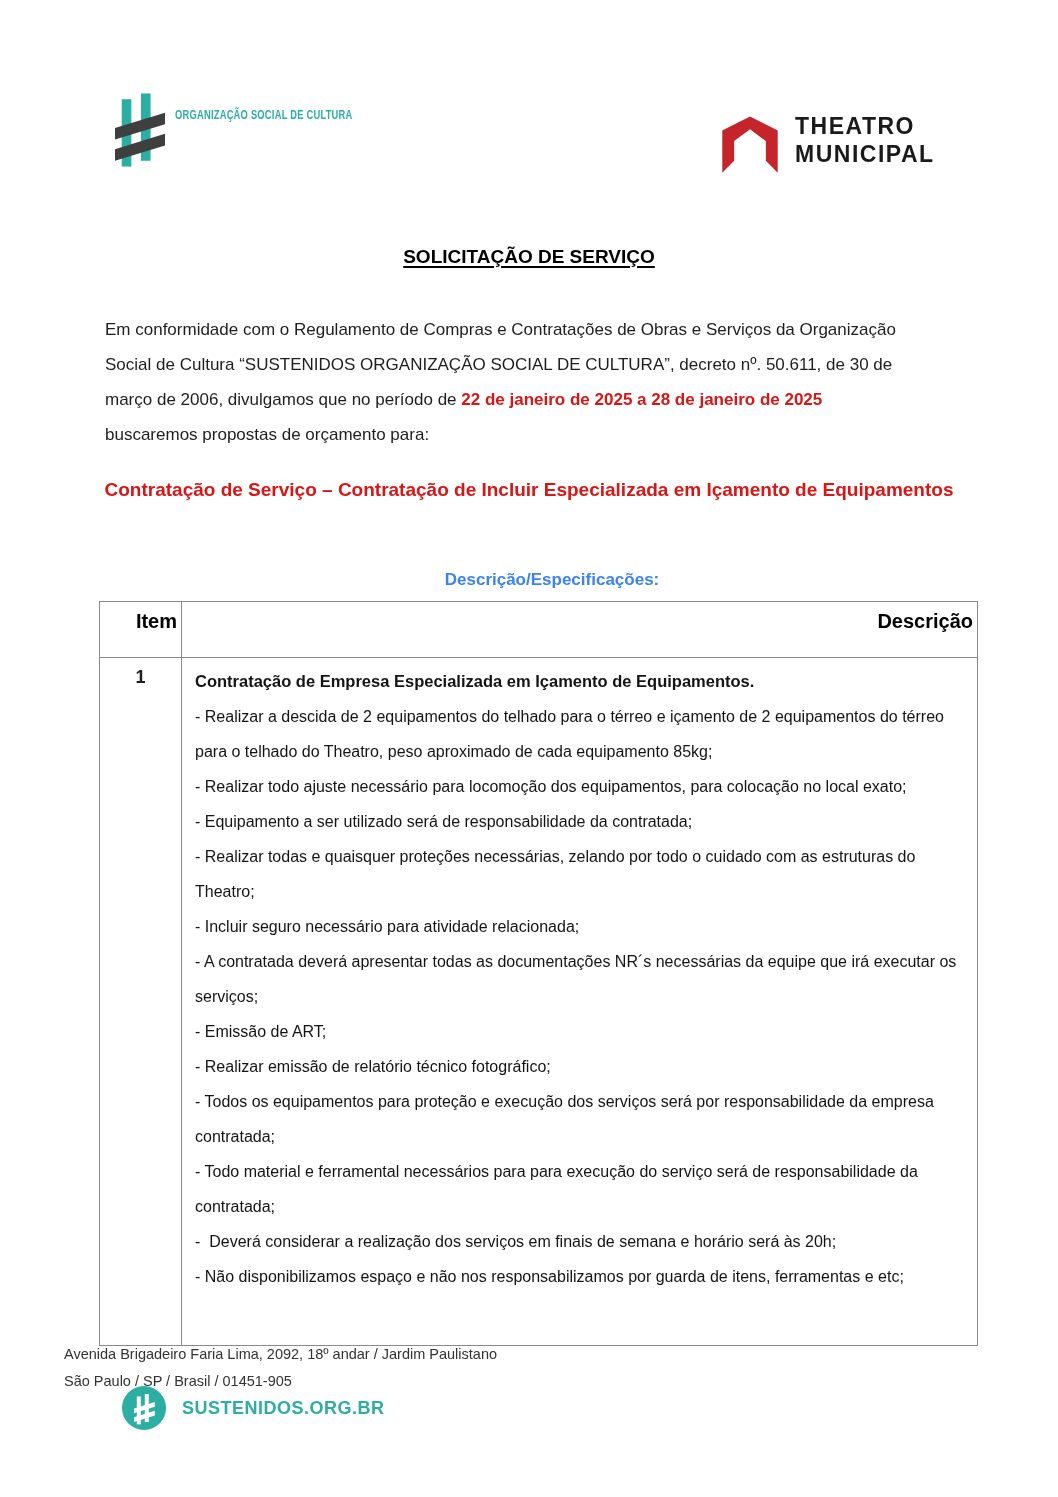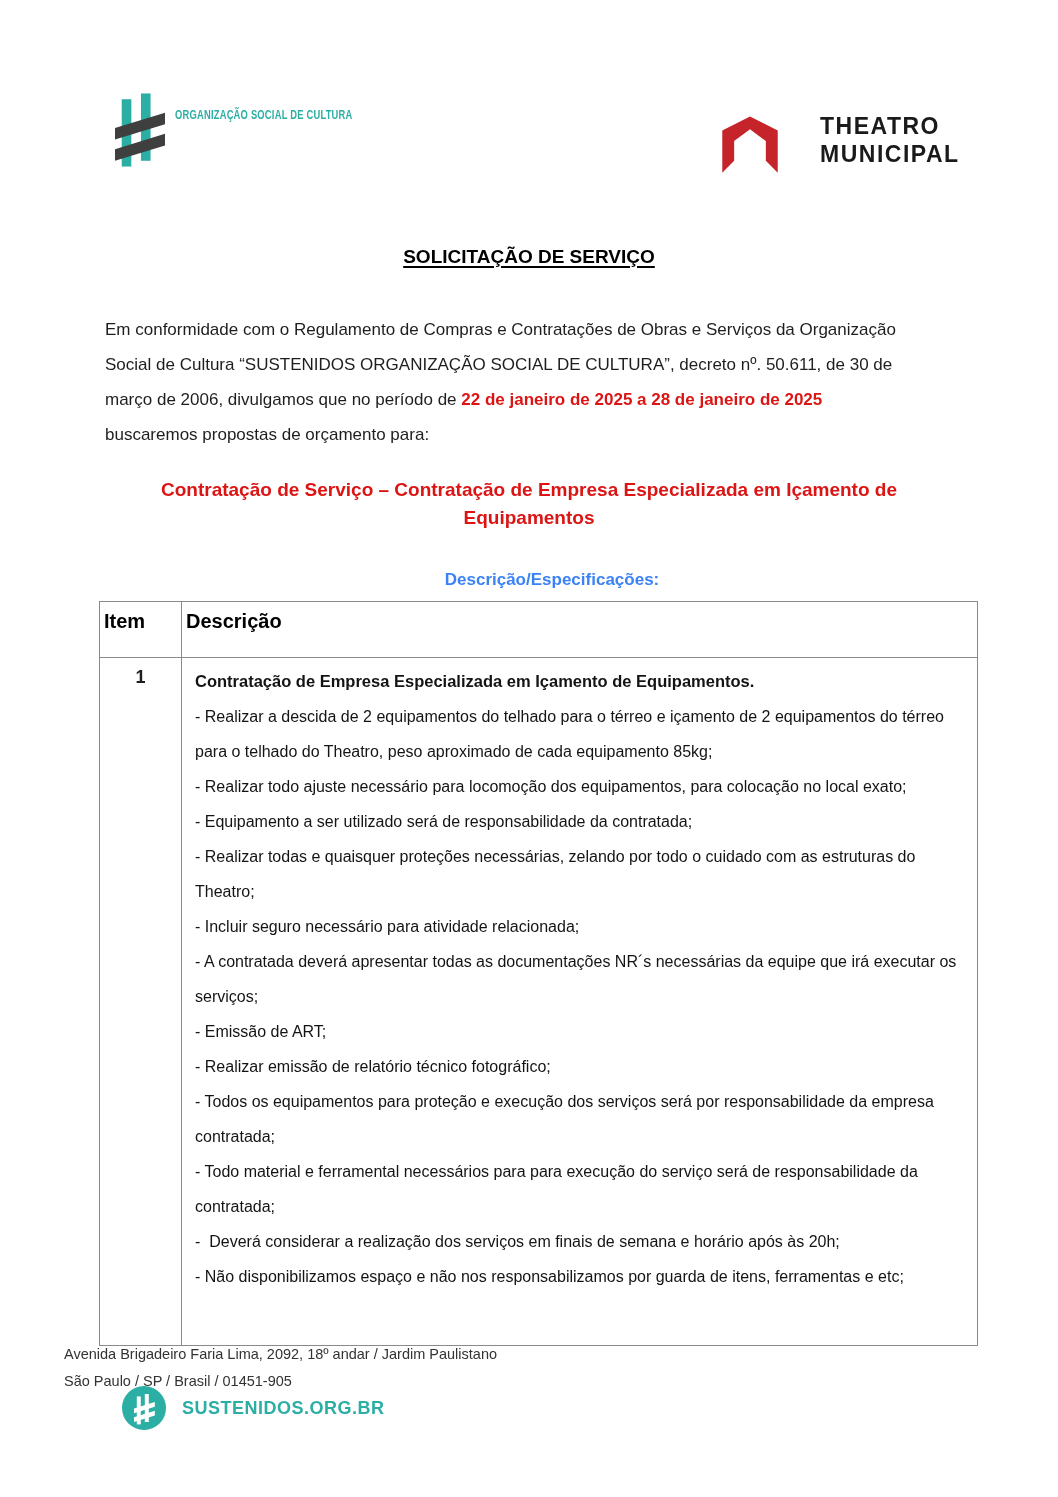--- a/index.html
+++ b/index.html
@@ -13,39 +13,39 @@
   }
   
   .sustenidos-logo{position:absolute;left:115px;top:92px;display:flex;align-items:flex-start;}
   .sustenidos-hash{width:50px;height:76px;margin-right:10px;}
   .sustenidos-textblock{padding-top:12px;}
   .sustenidos-word{font-weight:bold;font-size:44px;line-height:40px;color:#3f3f3f;
     display:inline-block;transform:scaleX(0.62);transform-origin:left top;white-space:nowrap;letter-spacing:-1px;}
   .sustenidos-word .teal{color:#2baea4;}
   .sustenidos-tagline{font-weight:bold;font-size:13px;color:#2baea4;margin-top:3px;
     display:inline-block;transform:scaleX(0.72);transform-origin:left top;white-space:nowrap;letter-spacing:0.3px;}
-  .theatro-logo{position:absolute;left:717px;top:110px;display:flex;align-items:flex-start;gap:25px;}
+  .theatro-logo{position:absolute;left:717px;top:110px;display:flex;align-items:flex-start;}
   .theatro-arch{width:66px;height:66px;margin-right:12px;}
   .theatro-textblock{font-weight:800;font-size:23px;line-height:28px;color:#1a1a1a;letter-spacing:1.5px;padding-top:2px;}
   
   .title-block{position:absolute;top:244px;left:0;width:100%;text-align:center;}
   .doc-title,.doc-subtitle{font-weight:bold;font-size:19px;line-height:26px;color:#000;
     text-decoration:underline;text-decoration-thickness:2px;text-underline-offset:3px;}
   
   .intro{position:absolute;top:312px;left:105px;width:852px;font-size:17px;line-height:35px;color:#1e1e1e;}
   .intro .red{color:#dc1414;font-weight:bold;}
   
   .service-heading{position:absolute;top:476px;left:104px;width:850px;text-align:center;
     color:#dc1414;font-weight:bold;font-size:19px;line-height:28px;}
   
   .spec-label{position:absolute;top:570px;left:0;width:100%;text-align:center;font-weight:bold;font-size:17px;color:#3b82f6;padding-left:23px;}
   
   .spec-table{position:absolute;top:601px;left:99px;width:879px;border-collapse:collapse;table-layout:fixed;}
   .spec-table th,.spec-table td{border:1px solid #8a8a8a;vertical-align:top;}
-  .spec-table th{font-weight:bold;font-size:20px;padding:8px 4px 0 4px;height:47px;text-align:left;color:#000;}
+  .spec-table th{font-weight:bold;font-size:20px;padding:8px 4px 0 4px;height:47px;text-align:right;color:#000;}
   .col-item{width:82px;}
   .cell-item{font-weight:bold;font-size:18px;text-align:center;padding-top:9px;}
   .cell-desc{padding:6px 10px 0 13px;height:681px;}
   .cell-desc p{margin:0;font-size:16px;line-height:35px;color:#141414;white-space:pre-wrap;}
   .cell-desc p.desc-title{font-weight:bold;font-size:16.5px;}
   
   .footer-address{position:absolute;top:1341px;left:64px;font-size:14.5px;line-height:27px;color:#333;}
   .footer-logo{position:absolute;top:1386px;left:122px;display:flex;align-items:center;}
   .footer-hash-circle{width:44px;height:44px;margin-right:16px;}
   .footer-site{font-weight:bold;font-size:18px;color:#2baea4;letter-spacing:0.5px;}
@@ -83,21 +83,21 @@
     <div class="doc-title">SOLICITAÇÃO DE SERVIÇO</div>
   </div>
 
   <div class="intro">
     <div>Em conformidade com o Regulamento de Compras e Contratações de Obras e Serviços da Organização</div>
     <div>Social de Cultura “SUSTENIDOS ORGANIZAÇÃO SOCIAL DE CULTURA”, decreto nº. 50.611, de 30 de</div>
     <div><span>março de 2006, divulgamos que no período de </span><span class="red">22 de janeiro de 2025 a 28 de janeiro de 2025</span></div>
     <div>buscaremos propostas de orçamento para:</div>
   </div>
 
-  <div class="service-heading">Contratação de Serviço – Contratação de Empresa Especializada em Içamento de Equipamentos</div>
+  <div class="service-heading">Contratação de Serviço – Contratação de Incluir Especializada em Içamento de Equipamentos</div>
 
   <div class="spec-label">Descrição/Especificações:</div>
 
   <table class="spec-table">
     <colgroup>
         <col class="col-item">
         <col>
       </colgroup>
     <thead>
       <tr>
@@ -114,21 +114,21 @@
         <p>- Realizar a descida de 2 equipamentos do telhado para o térreo e içamento de 2 equipamentos do térreo para o telhado do Theatro, peso aproximado de cada equipamento 85kg;</p>
             <p>- Realizar todo ajuste necessário para locomoção dos equipamentos, para colocação no local exato;</p>
             <p>- Equipamento a ser utilizado será de responsabilidade da contratada;</p>
             <p>- Realizar todas e quaisquer proteções necessárias, zelando por todo o cuidado com as estruturas do Theatro;</p>
             <p>- Incluir seguro necessário para atividade relacionada;</p>
             <p>- A contratada deverá apresentar todas as documentações NR´s necessárias da equipe que irá executar os serviços;</p>
             <p>- Emissão de ART;</p>
             <p>- Realizar emissão de relatório técnico fotográfico;</p>
             <p>- Todos os equipamentos para proteção e execução dos serviços será por responsabilidade da empresa contratada;</p>
             <p>- Todo material e ferramental necessários para para execução do serviço será de responsabilidade da contratada;</p>
-            <p>-  Deverá considerar a realização dos serviços em finais de semana e horário após às 20h;</p>
+            <p>-  Deverá considerar a realização dos serviços em finais de semana e horário será às 20h;</p>
             <p>- Não disponibilizamos espaço e não nos responsabilizamos por guarda de itens, ferramentas e etc;</p>
           </td>
       </tr>
     </tbody>
   </table>
 
   <div class="footer-address">
     <div>Avenida Brigadeiro Faria Lima, 2092, 18º andar / Jardim Paulistano</div>
     <div>São Paulo / SP / Brasil / 01451-905</div>
   </div>

